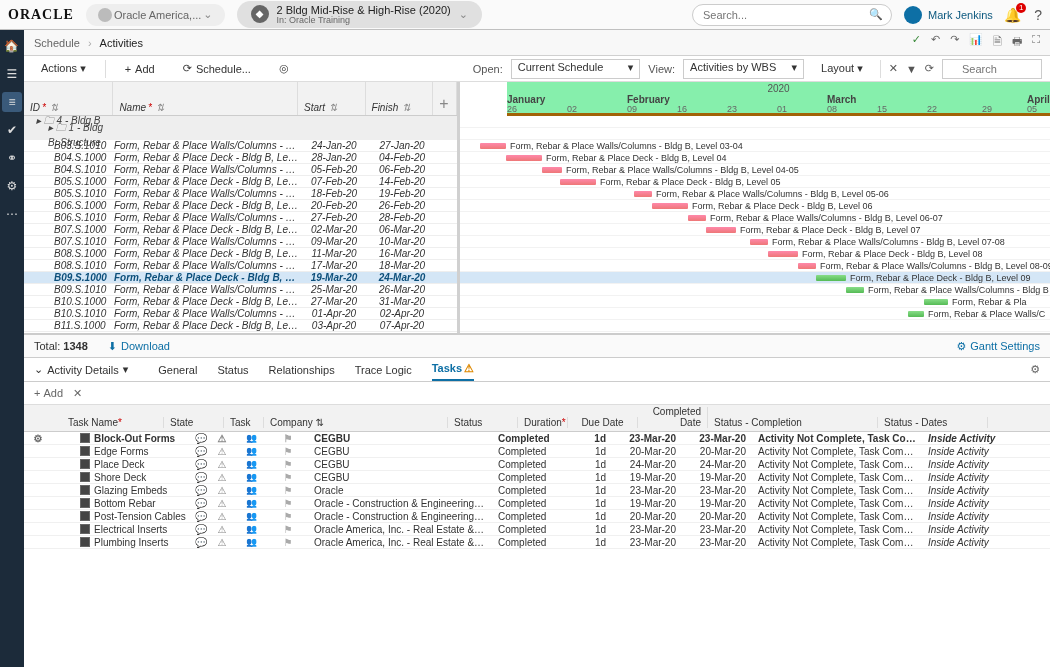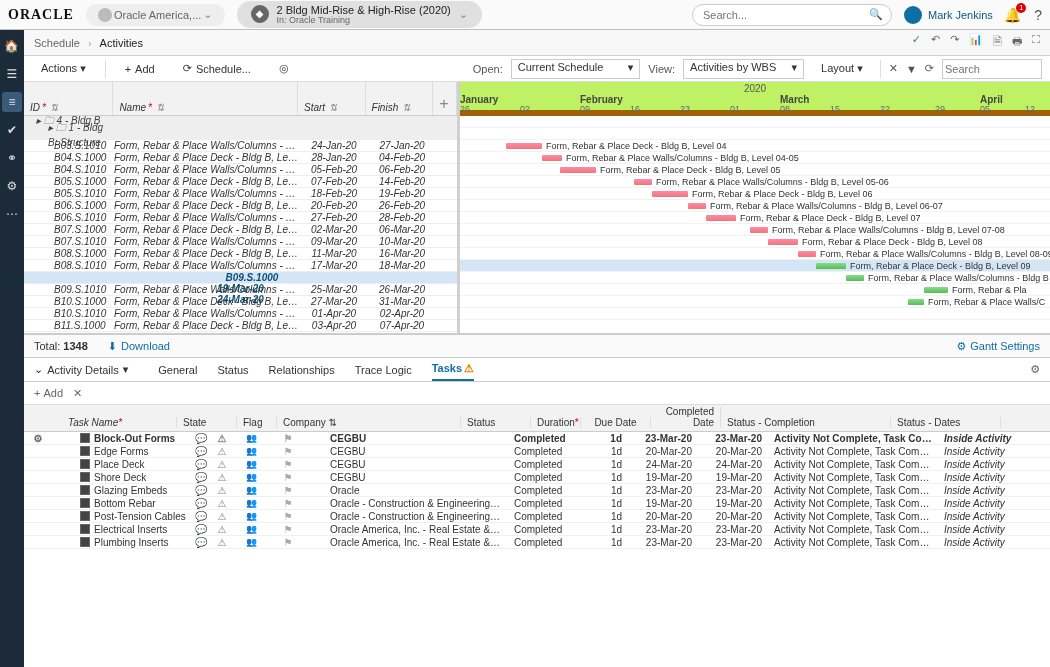--- a/index.html
+++ b/index.html
@@ -32,21 +32,21 @@
 .bc-right { margin-left:auto; display:flex; gap:10px; color:#666; }
 .bc-right span { cursor:pointer; }
 
 
 .action-bar { height:26px; background:#fff; border-bottom:1px solid #ddd; display:flex; align-items:center; padding:0 8px; gap:10px; margin-left:24px;}
 .action-bar .btn { padding:2px 8px; border:1px solid transparent; background:transparent; color:#333; display:flex;align-items:center;gap:4px;cursor:pointer;}
 .action-bar .vdiv { width:1px; height:18px; background:#ddd; }
 .action-bar select, .action-bar .sel { border:1px solid #ccc; padding:1px 6px; background:#fff; font-size:11px; height:20px;}
 .action-bar .right { margin-left:auto; display:flex; gap:8px; align-items:center;}
 .action-bar .lbl { color:#555; }
-.mini-search { width:100px; border:1px solid #ccc; height:20px; padding:0 2px; font-size:11px;}
+.mini-search { width:100px; border:1px solid #ccc; height:20px; padding:0 19px; font-size:11px;}
 
 
 .left-rail { position:absolute; left:0; top:30px; bottom:0; width:24px; background:#1c2b3a; display:flex; flex-direction:column; align-items:center; padding-top:6px; gap:8px; color:#ddd; }
 .left-rail .ritem { width:20px;height:20px;display:flex;align-items:center;justify-content:center;border-radius:3px;font-size:12px;cursor:pointer;}
 .left-rail .ritem.active { background:#3a5a7a; }
 
 
 .main-area { position:absolute; left:24px; right:0; top:82px; height:252px; display:flex; border-bottom:1px solid #ccc;}
 .grid-side { width:436px; background:#fff; border-right:3px solid #d0d0d0; overflow:hidden; display:flex; flex-direction:column;font-style:italic;}
 .grid-head { display:flex; border-bottom:1px solid #ccc; background:#f2f2f2; height:34px; font-size:10px; color:#333;}
@@ -60,25 +60,25 @@
 .grid-head .addcol { width:24px; text-align:center; font-size:16px; color:#888;}
 
 .grid-body { flex:1; overflow:hidden; }
 .grow { display:flex; height:12px; font-size:10px; border-bottom:1px solid #eee; align-items:center;}
 .grow .gc-id { width:90px; padding-left:30px;}
 .grow .gc-name { width:186px; white-space:nowrap; overflow:hidden; text-overflow:ellipsis;}
 .grow .gc-start { width:68px; text-align:center;}
 .grow .gc-fin { width:68px; text-align:center;}
 .grow.group { background:#eee; font-weight:normal; color:#444;}
 .grow.group .gc-id { padding-left:12px;}
-.grow.sel { background:#d4e6f6; font-weight:bold; color:#0d4f7a;flex-direction:column;}
+.grow.sel { background:#d4e6f6; font-weight:bold; color:#0d4f7a;}
 
 
 .gantt-side { flex:1; background:#fff; position:relative; overflow:hidden;}
-.gantt-head { height:34px; background:#bef264; border-bottom:6px solid #a16207; position:relative; font-size:10px;}
+.gantt-head { height:34px; background:#86efac; border-bottom:3px solid #a16207; position:relative; font-size:10px;margin-left:47px;}
 .gantt-head .year { position:absolute; top:1px; left:0; right:0; text-align:center; color:#555;}
 .gantt-head .month { position:absolute; top:12px; height:10px; color:#444; font-weight:bold;}
 .gantt-head .day { position:absolute; top:22px; height:10px; color:#666; font-size:9px;}
 .gantt-body { position:relative; }
 .gantt-body .lane { height:12px; position:relative; border-bottom:1px solid #f2f2f2;}
 .gantt-body .lane.sel { background:#d4e6f6;}
 .bar { position:absolute; height:6px; top:3px; border-radius:1px;}
 .bar.red { background:linear-gradient(#f8a,#e77);}
 .bar.green { background:linear-gradient(#8d8,#5b5);}
 .bar .lbl { position:absolute; left:100%; margin-left:4px; white-space:nowrap; font-size:9px; color:#333; top:-2px;}
@@ -96,40 +96,40 @@
 .dp-tabs .tab.active { color:#0d6fa5; border-bottom:2px solid #0d6fa5; font-weight:bold;}
 .dp-tabs .tab .warn { color:#d80; margin-left:2px;}
 .dp-tabs .adrop { color:#333; margin-right:10px; display:flex; align-items:center; gap:4px;}
 .dp-tabs .gear { margin-left:auto; color:#666; cursor:pointer;}
 
 .dp-toolbar { height:22px; display:flex; align-items:center; padding:0 10px; gap:10px; color:#666;}
 .dp-toolbar .b2 { cursor:pointer; display:flex; align-items:center; gap:3px;}
 
 .dp-grid-head { display:flex; height:28px; background:#f2f2f2; border-top:1px solid #ddd; border-bottom:1px solid #ccc; font-size:10px; color:#333; align-items:flex-end; padding-bottom:3px;}
 .dp-grid-head .h { border-right:1px solid #ddd; padding:0 6px;}
-.dp-grid-head .h.tn { width:153px; padding-left:44px;font-style:italic;}
+.dp-grid-head .h.tn { width:140px; padding-left:44px;}
 .dp-grid-head .h.st { width:60px;}
 .dp-grid-head .h.fl { width:40px;}
 .dp-grid-head .h.co { width:184px;}
 .dp-grid-head .h.stat { width:70px;}
 .dp-grid-head .h.dur { width:50px; text-align:center;}
 .dp-grid-head .h.due { width:70px; text-align:center;}
 .dp-grid-head .h.cd { width:70px; text-align:right;}
 .dp-grid-head .h.sc { width:170px;}
 .dp-grid-head .h.sd { width:110px;}
 
 .dp-row { display:flex; height:13px; font-size:10px; align-items:center; border-bottom:1px solid #f0f0f0; color:#333;}
 .dp-row.sel { font-weight:bold;}
 .dp-row .c { padding:0 6px; white-space:nowrap; overflow:hidden; text-overflow:ellipsis;}
 .dp-row .c.tn { width:140px; padding-left:44px;}
 .dp-row .c.icons { width:16px; padding:0 3px; text-align:center; color:#0d6fa5;}
 .dp-row .c.st { width:28px; color:#888; text-align:center;}
 .dp-row .c.st2 { width:32px; color:#333; text-align:center; font-size:9px;}
 .dp-row .c.fl { width:40px; color:#aaa; text-align:center;}
-.dp-row .c.co { width:184px;margin-left:16px;}
+.dp-row .c.co { width:184px;}
 .dp-row .c.stat { width:70px;}
 .dp-row .c.dur { width:50px; text-align:right;}
 .dp-row .c.due { width:70px; text-align:right;}
 .dp-row .c.cd { width:70px; text-align:right;}
 .dp-row .c.sc { width:170px;}
 .dp-row .c.sd { width:110px;font-style:italic;}
 .dp-row .ck { width:10px;height:10px;border:1px solid #666;background:#444;display:inline-block;margin-right:4px;margin-left:-16px;position:relative;top:1px;}
 .chev { color:#888; }
 
 </style>
@@ -374,20 +374,25 @@
         <div class="day" style="left:370px">15</div>
         <div class="day" style="left:420px">22</div>
         <div class="day" style="left:475px">29</div>
         <div class="day" style="left:520px">05</div>
         <div class="day" style="left:565px">12</div>
       </div>
     <div class="gantt-body" id="gantt-body">
         <div class="lane"></div>
         <div class="lane"></div>
         <div class="lane">
+          <div class="bar red" style="left:20px;width:26px">
+            <span class="lbl">Form, Rebar &amp; Place Walls/Columns - Bldg B, Level 03-04</span>
+          </div>
+        </div>
+        <div class="lane">
           <div class="bar red" style="left:46px;width:36px">
             <span class="lbl">Form, Rebar &amp; Place Deck - Bldg B, Level 04</span>
           </div>
         </div>
         <div class="lane">
           <div class="bar red" style="left:82px;width:20px">
             <span class="lbl">Form, Rebar &amp; Place Walls/Columns - Bldg B, Level 04-05</span>
           </div>
         </div>
         <div class="lane">
@@ -471,21 +476,21 @@
     <span class="tab active"><span>Tasks</span><span class="warn">⚠</span></span>
     <span class="gear">⚙</span>
   </div>
   <div class="dp-toolbar">
     <span class="b2">+ <span>Add</span></span>
     <span class="b2">✕</span>
   </div>
   <div class="dp-grid-head">
     <div class="h tn"><span>Task Name</span><span class="star" style="color:#c00">*</span></div>
     <div class="h st">State</div>
-    <div class="h fl">Flag</div>
+    <div class="h fl">Task</div>
     <div class="h co"><span>Company</span> ⇅</div>
     <div class="h stat">Status</div>
     <div class="h dur"><span>Duration</span><span style="color:#c00">*</span></div>
     <div class="h due">Due Date</div>
     <div class="h cd">
         <div style="line-height:1.05;text-align:right;">
           <div>Completed Date</div>
         </div>
       </div>
     <div class="h sc">Status - Completion</div>

